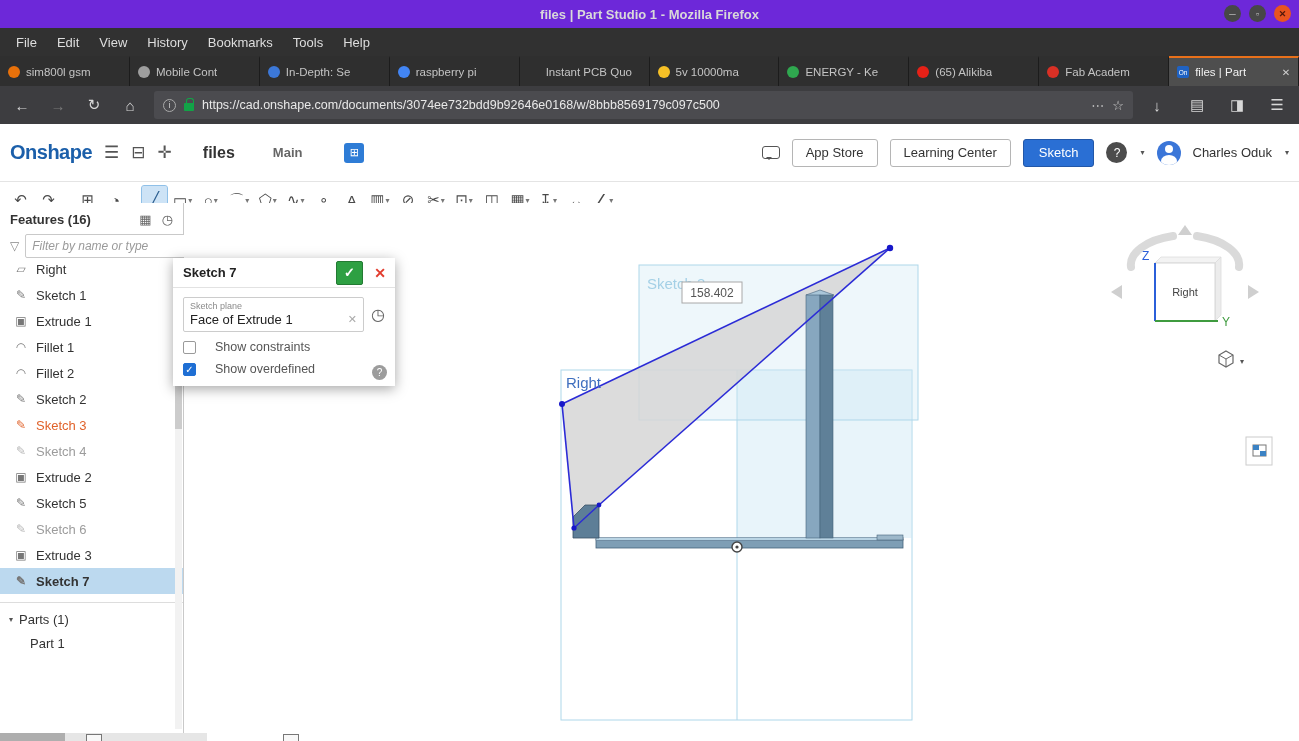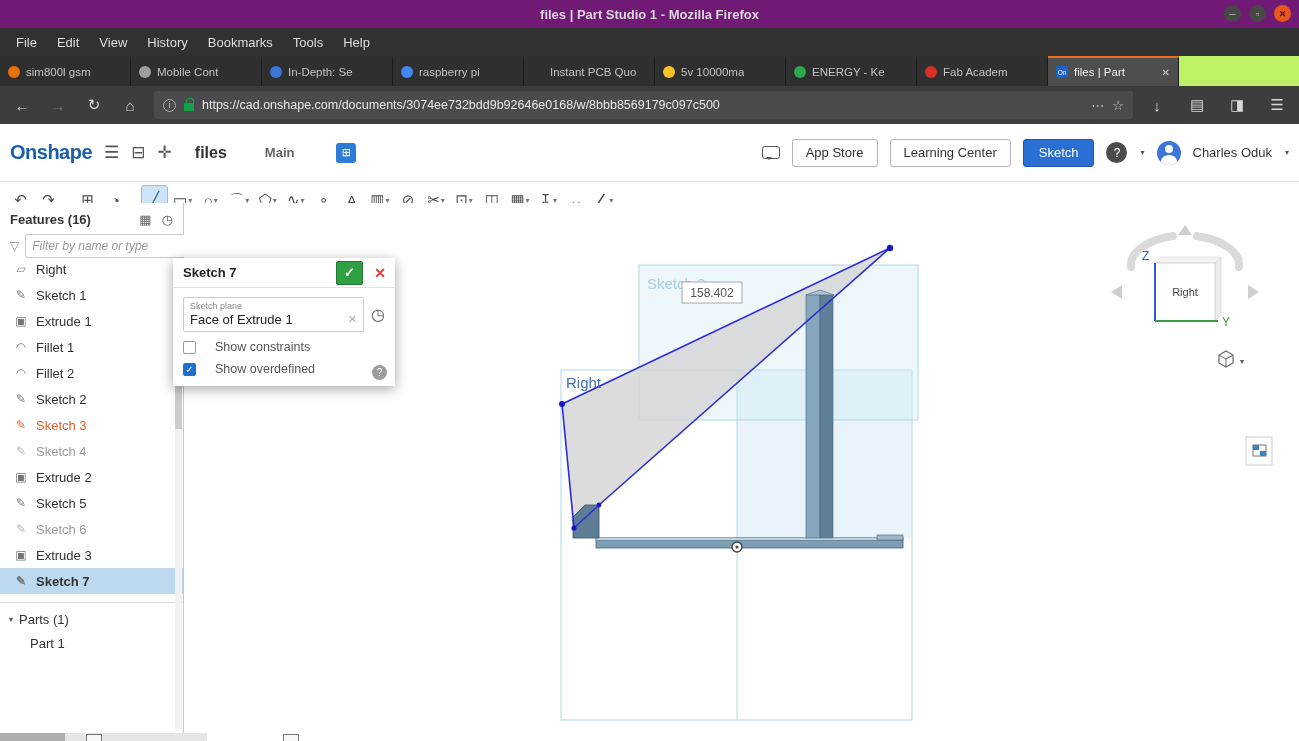--- a/index.html
+++ b/index.html
@@ -1,20 +1,20 @@
 <!DOCTYPE html>
 <html><head>
 <meta charset="utf-8">
 <style>
   * { margin:0; padding:0; box-sizing:border-box; }
   body { font-family:"Liberation Sans", sans-serif; }
   #app { position:relative; width:1299px; height:741px; background:#fff; overflow:hidden; }
 
   
-  .titlebar { height:28px; background:#701a75; color:#d9d9d9; display:flex; align-items:center; justify-content:center; font-size:13px; font-weight:bold; position:relative; }
+  .titlebar { height:28px; background:#6d28d9; color:#d9d9d9; display:flex; align-items:center; justify-content:center; font-size:13px; font-weight:bold; position:relative; }
   .winbtns { position:absolute; right:8px; top:5px; display:flex; }
   .winbtn { width:17px; height:17px; border-radius:50%; background:#474747; color:#c9c9c9; display:flex; align-items:center; justify-content:center; font-size:9px; margin-left:8px; cursor:default; }
   .winbtn.close { background:#e9541f; color:#51170a; }
 
   
   .menubar { height:28px; background:#313131; display:flex; align-items:center; color:#dedede; font-size:13px; padding-left:6px; }
   .menu-item { padding:3px 10px; }
 
   
   .tabbar { height:30px; background:#bef264; display:flex; align-items:stretch; }
@@ -37,21 +37,21 @@
   .lock { width:10px; height:8px; background:#12a347; border-radius:1px; position:relative; margin-top:4px; flex:0 0 10px; }
   .lock::before { content:""; position:absolute; top:-5px; left:2px; width:6px; height:5px; border:1.5px solid #12a347; border-bottom:none; border-radius:3px 3px 0 0; }
   .url-text { flex:1; overflow:hidden; white-space:nowrap; }
   .field-icon { color:#cfcfcf; font-size:13px; }
   .nav-right { display:flex; align-items:center; gap:16px; }
 
   
   .os-header { height:58px; background:#fff; border-bottom:1px solid #e4e4e4; display:flex; align-items:center; padding:0 10px; gap:12px; }
   .os-logo { font-size:20px; font-weight:bold; color:#1b5faa; letter-spacing:-0.5px; }
   .os-hicon { color:#555; font-size:17px; }
-  .os-doc-title { font-size:16px; font-weight:bold; color:#333; margin-left:11px; }
+  .os-doc-title { font-size:16px; font-weight:bold; color:#333; margin-left:19px; }
   .os-workspace { font-size:13px; color:#666; margin-left:26px;font-weight:bold; }
   .os-appicon { width:20px; height:20px; background:#2e7cd6; border-radius:3px; color:#fff; font-size:11px; display:flex; align-items:center; justify-content:center; margin-left:30px; }
   .os-right { margin-left:auto; display:flex; align-items:center; gap:12px; }
   .bubble { width:18px; height:13px; border:1.5px solid #555; border-radius:3px; position:relative; }
   .bubble::after { content:""; position:absolute; left:3px; bottom:-5px; border:3px solid transparent; border-top-color:#555; }
   .btn-outline { height:28px; padding:0 13px; border:1px solid #b5b5b5; border-radius:3px; background:#fff; font-size:13px; color:#333; font-family:inherit; }
   .btn-share { height:28px; padding:0 15px; border:1px solid #2257a8; border-radius:3px; background:#2a6fd4; font-size:13px; color:#fff; font-family:inherit; }
   .help-circle { width:21px; height:21px; border-radius:50%; background:#4c4c4c; color:#fff; font-size:12px; display:flex; align-items:center; justify-content:center; }
   .caret { font-size:8px; color:#555; margin-left:1px; }
   .avatar { width:24px; height:24px; border-radius:50%; background:#3b76d8; position:relative; overflow:hidden; }
@@ -165,20 +165,24 @@
     </div>
     <div class="tab">
       <span class="favicon f6"></span>
       <span class="tab-label">5v 10000ma</span>
     </div>
     <div class="tab">
       <span class="favicon f7"></span>
       <span class="tab-label">ENERGY - Ke</span>
     </div>
     <div class="tab">
+      <span class="favicon f8"></span>
+      <span class="tab-label">(65) Alikiba</span>
+    </div>
+    <div class="tab">
       <span class="favicon f9"></span>
       <span class="tab-label">Fab Academ</span>
     </div>
     <div class="tab active">
       <span class="favicon onshape">On</span>
       <span class="tab-label">files | Part</span>
       <span class="tab-close">✕</span>
     </div>
   </div>
 

